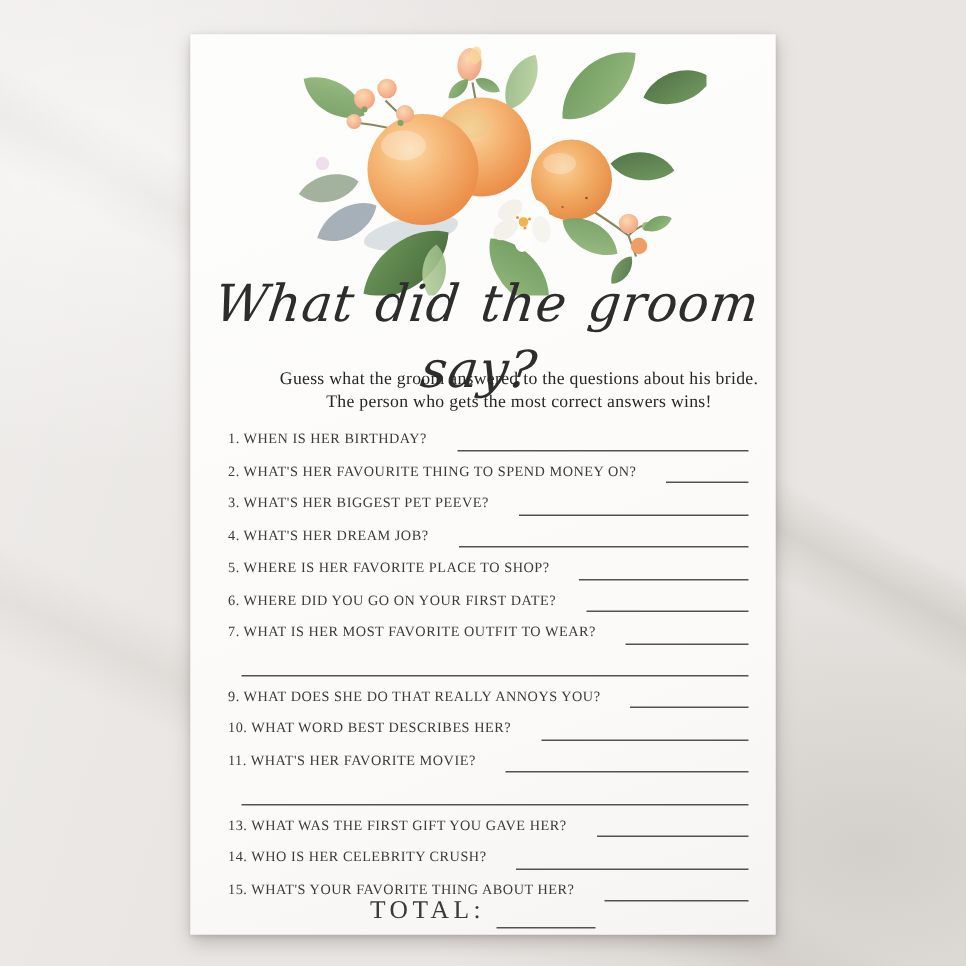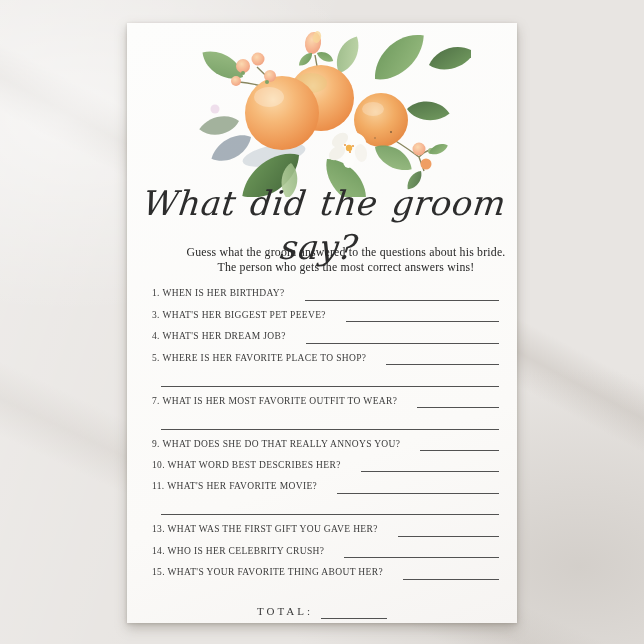--- a/index.html
+++ b/index.html
@@ -43,21 +43,21 @@
     color:#3a3a3a;white-space:nowrap;
   }
   .answer-line{
     flex:1;min-width:18px;height:0;margin-left:9px;margin-bottom:2.5px;
     border-bottom:1.1px solid #525252;
   }
   .total-row{
     position:absolute;top:578px;left:0;right:0;
     display:flex;justify-content:center;align-items:flex-end;height:20px;
   }
-  .total-label{font-size:11px;letter-spacing:3px;color:#3a3a3a;padding-bottom:4px;}
+  .total-label{font-size:17px;letter-spacing:3px;color:#3a3a3a;padding-bottom:4px;}
   .total-line{width:66px;height:0;margin-left:8px;margin-bottom:2.5px;border-bottom:1.1px solid #525252;}
 </style>
 </head>
 <body>
 
 <div class="scene">
   <div class="card">
 
     <div class="illo">
       <svg viewBox="0 0 292 172" xmlns="http://www.w3.org/2000/svg">
@@ -166,37 +166,42 @@
       <div>Guess what the groom answered to the questions about his bride.</div>
       <div>The person who gets the most correct answers wins!</div>
     </div>
 
     <div class="questions" id="questions">
   <div class="q-row">
     <span class="q-label">1. WHEN IS HER BIRTHDAY?</span>
     <span class="answer-line"></span>
   </div>
 
+  <div class="q-row">
+    <span class="q-label">2. WHAT'S HER FAVOURITE THING TO SPEND MONEY ON?</span>
+    <span class="answer-line"></span>
+  </div>
 
   <div class="q-row">
     <span class="q-label">3. WHAT'S HER BIGGEST PET PEEVE?</span>
     <span class="answer-line"></span>
   </div>
 
   <div class="q-row">
     <span class="q-label">4. WHAT'S HER DREAM JOB?</span>
     <span class="answer-line"></span>
   </div>
 
   <div class="q-row">
     <span class="q-label">5. WHERE IS HER FAVORITE PLACE TO SHOP?</span>
     <span class="answer-line"></span>
   </div>
 
   <div class="q-row">
+    <span class="q-label">6. WHERE DID YOU GO ON YOUR FIRST DATE?</span>
     <span class="answer-line"></span>
   </div>
 
   <div class="q-row">
     <span class="q-label">7. WHAT IS HER MOST FAVORITE OUTFIT TO WEAR?</span>
     <span class="answer-line"></span>
   </div>
 
   <div class="q-row">
     <span class="answer-line"></span>

